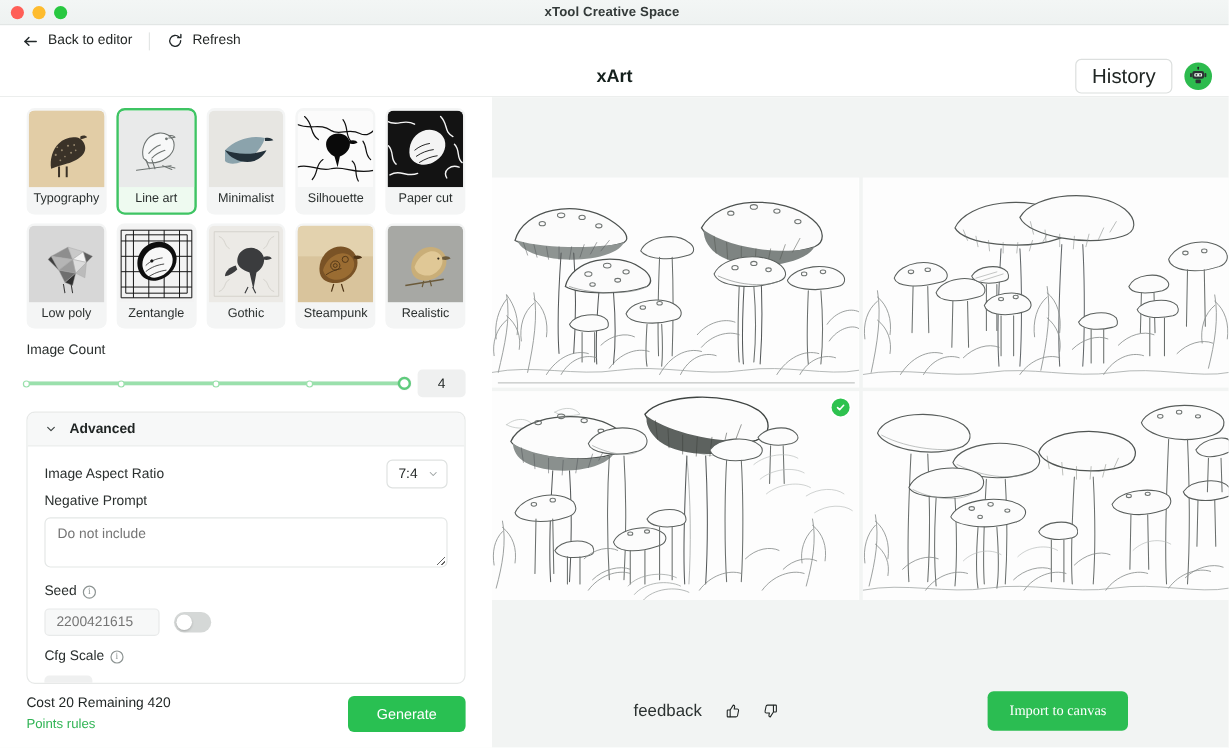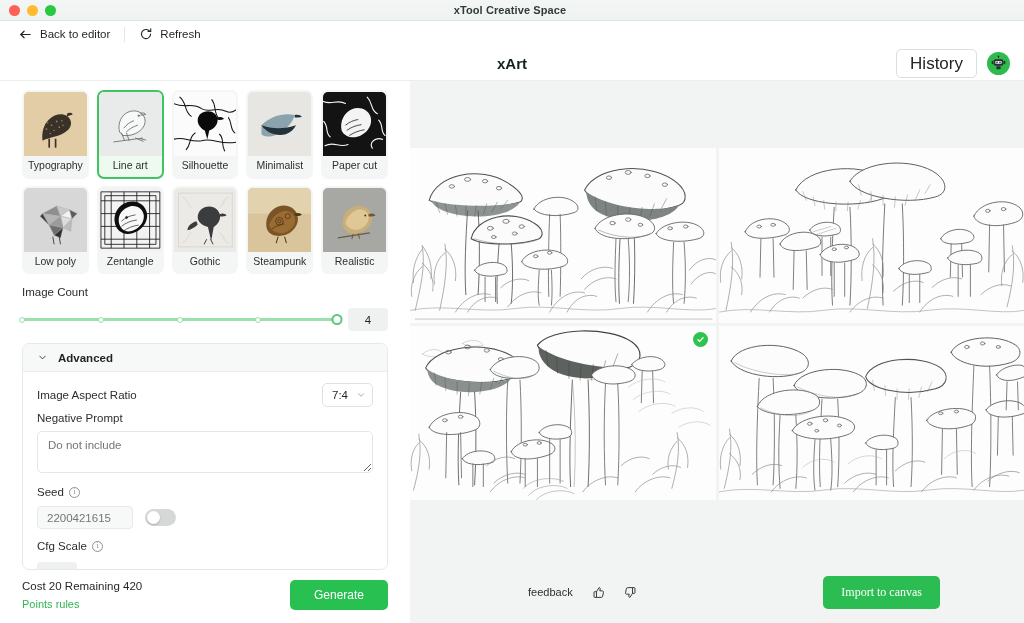--- a/index.html
+++ b/index.html
@@ -216,21 +216,21 @@
     position: absolute; top: 6px; right: 8px;
     width: 15px; height: 15px; border-radius: 50%; background: #2ec24f;
     display: flex; align-items: center; justify-content: center;
     box-shadow: 0 0 0 1.5px #fff;
   }
   .right-footer {
     height: 62px; flex: 0 0 62px;
     display: flex; align-items: center; justify-content: space-between;
     padding: 0 84px 0 118px;
   }
-  .feedback { display: flex; align-items: center; gap: 19px; font-size: 11px; color: #2b3130; }
+  .feedback { display: flex; align-items: center; gap: 19px; font-size: 14px; color: #2b3130; }
   .import-btn {
     background: #2bbd52; color: #fff; border: none; border-radius: 5px;
     font-size: 12px; padding: 9px 18px; cursor: pointer;
     font-family: Liberation Serif, serif;
   }
 </style>
 </head>
 <body>
 
 <div class="app">
@@ -333,42 +333,42 @@
               <path d="M36 64 l5 12 M44 64 l4 12"></path>
               <path d="M24 78 l45-6"></path>
               <path d="M58 72 l12 5 M66 73 l8 2"></path>
             </g>
           </svg>
           <div class="style-label">Line art</div>
         </div>
 
         <div class="style-cell">
           <svg class="thumb" viewBox="0 0 100 100" preserveAspectRatio="xMidYMid slice">
+            <rect width="100" height="100" fill="#e7e6e2"></rect>
+            <path d="M22 52 c14-14 34-20 52-16 c-4 14-16 26-30 31 c-10 4-18 3-22-1z" fill="#8ba3ac"></path>
+            <path d="M22 52 c8 12 24 18 38 14 c8-3 13-8 16-14 c-18 6-38 6-54 0z" fill="#23313a"></path>
+            <path d="M74 36 c5-1 9 0 11 3 c-4 1-8 1-11 1z" fill="#23313a"></path>
+          </svg>
+          <div class="style-label">Minimalist</div>
+        </div>
+
+        <div class="style-cell">
+          <svg class="thumb" viewBox="0 0 100 100" preserveAspectRatio="xMidYMid slice">
             <rect width="100" height="100" fill="#fbfbfb"></rect>
             <g stroke="#111" stroke-width="1.6" fill="none" stroke-linecap="round">
               <path d="M0 18 C18 26 30 16 44 26 C56 34 66 22 82 30 C90 34 96 30 100 26"></path>
               <path d="M10 8 C22 18 16 30 28 38 M60 12 C68 22 62 34 72 42"></path>
               <path d="M0 74 C16 68 28 80 44 76 C62 71 74 84 100 78"></path>
               <path d="M20 90 C28 82 24 70 34 64 M80 92 C74 82 80 72 72 66"></path>
               <path d="M86 40 C92 48 88 58 96 64"></path>
             </g>
             <path d="M38 44 c0-8 7-14 16-14 c8 0 14 5 15 12 c1 8-5 15-13 18 l-3 14 l-4-14 c-6-3-11-9-11-16z" fill="#0a0a0a"></path>
             <path d="M68 40 c5-2 9-1 11 2 c-4 2-8 2-11 1z" fill="#0a0a0a"></path>
           </svg>
           <div class="style-label">Silhouette</div>
-        </div>
-
-        <div class="style-cell">
-          <svg class="thumb" viewBox="0 0 100 100" preserveAspectRatio="xMidYMid slice">
-            <rect width="100" height="100" fill="#e7e6e2"></rect>
-            <path d="M22 52 c14-14 34-20 52-16 c-4 14-16 26-30 31 c-10 4-18 3-22-1z" fill="#8ba3ac"></path>
-            <path d="M22 52 c8 12 24 18 38 14 c8-3 13-8 16-14 c-18 6-38 6-54 0z" fill="#23313a"></path>
-            <path d="M74 36 c5-1 9 0 11 3 c-4 1-8 1-11 1z" fill="#23313a"></path>
-          </svg>
-          <div class="style-label">Minimalist</div>
         </div>
 
         <div class="style-cell">
           <svg class="thumb" viewBox="0 0 100 100" preserveAspectRatio="xMidYMid slice">
             <rect width="100" height="100" fill="#131313"></rect>
             <g fill="#f4f4f4">
               <path d="M30 60 c-3-14 4-28 16-33 c12-5 25 0 29 11 c4 12-3 24-15 30 c-10 5-24 4-30-8z"></path>
             </g>
             <g stroke="#131313" stroke-width="1.2" fill="none">
               <path d="M36 52 c6-5 13-8 20-9 M38 60 c7-5 15-8 23-9 M42 68 c8-5 16-8 24-9"></path>

